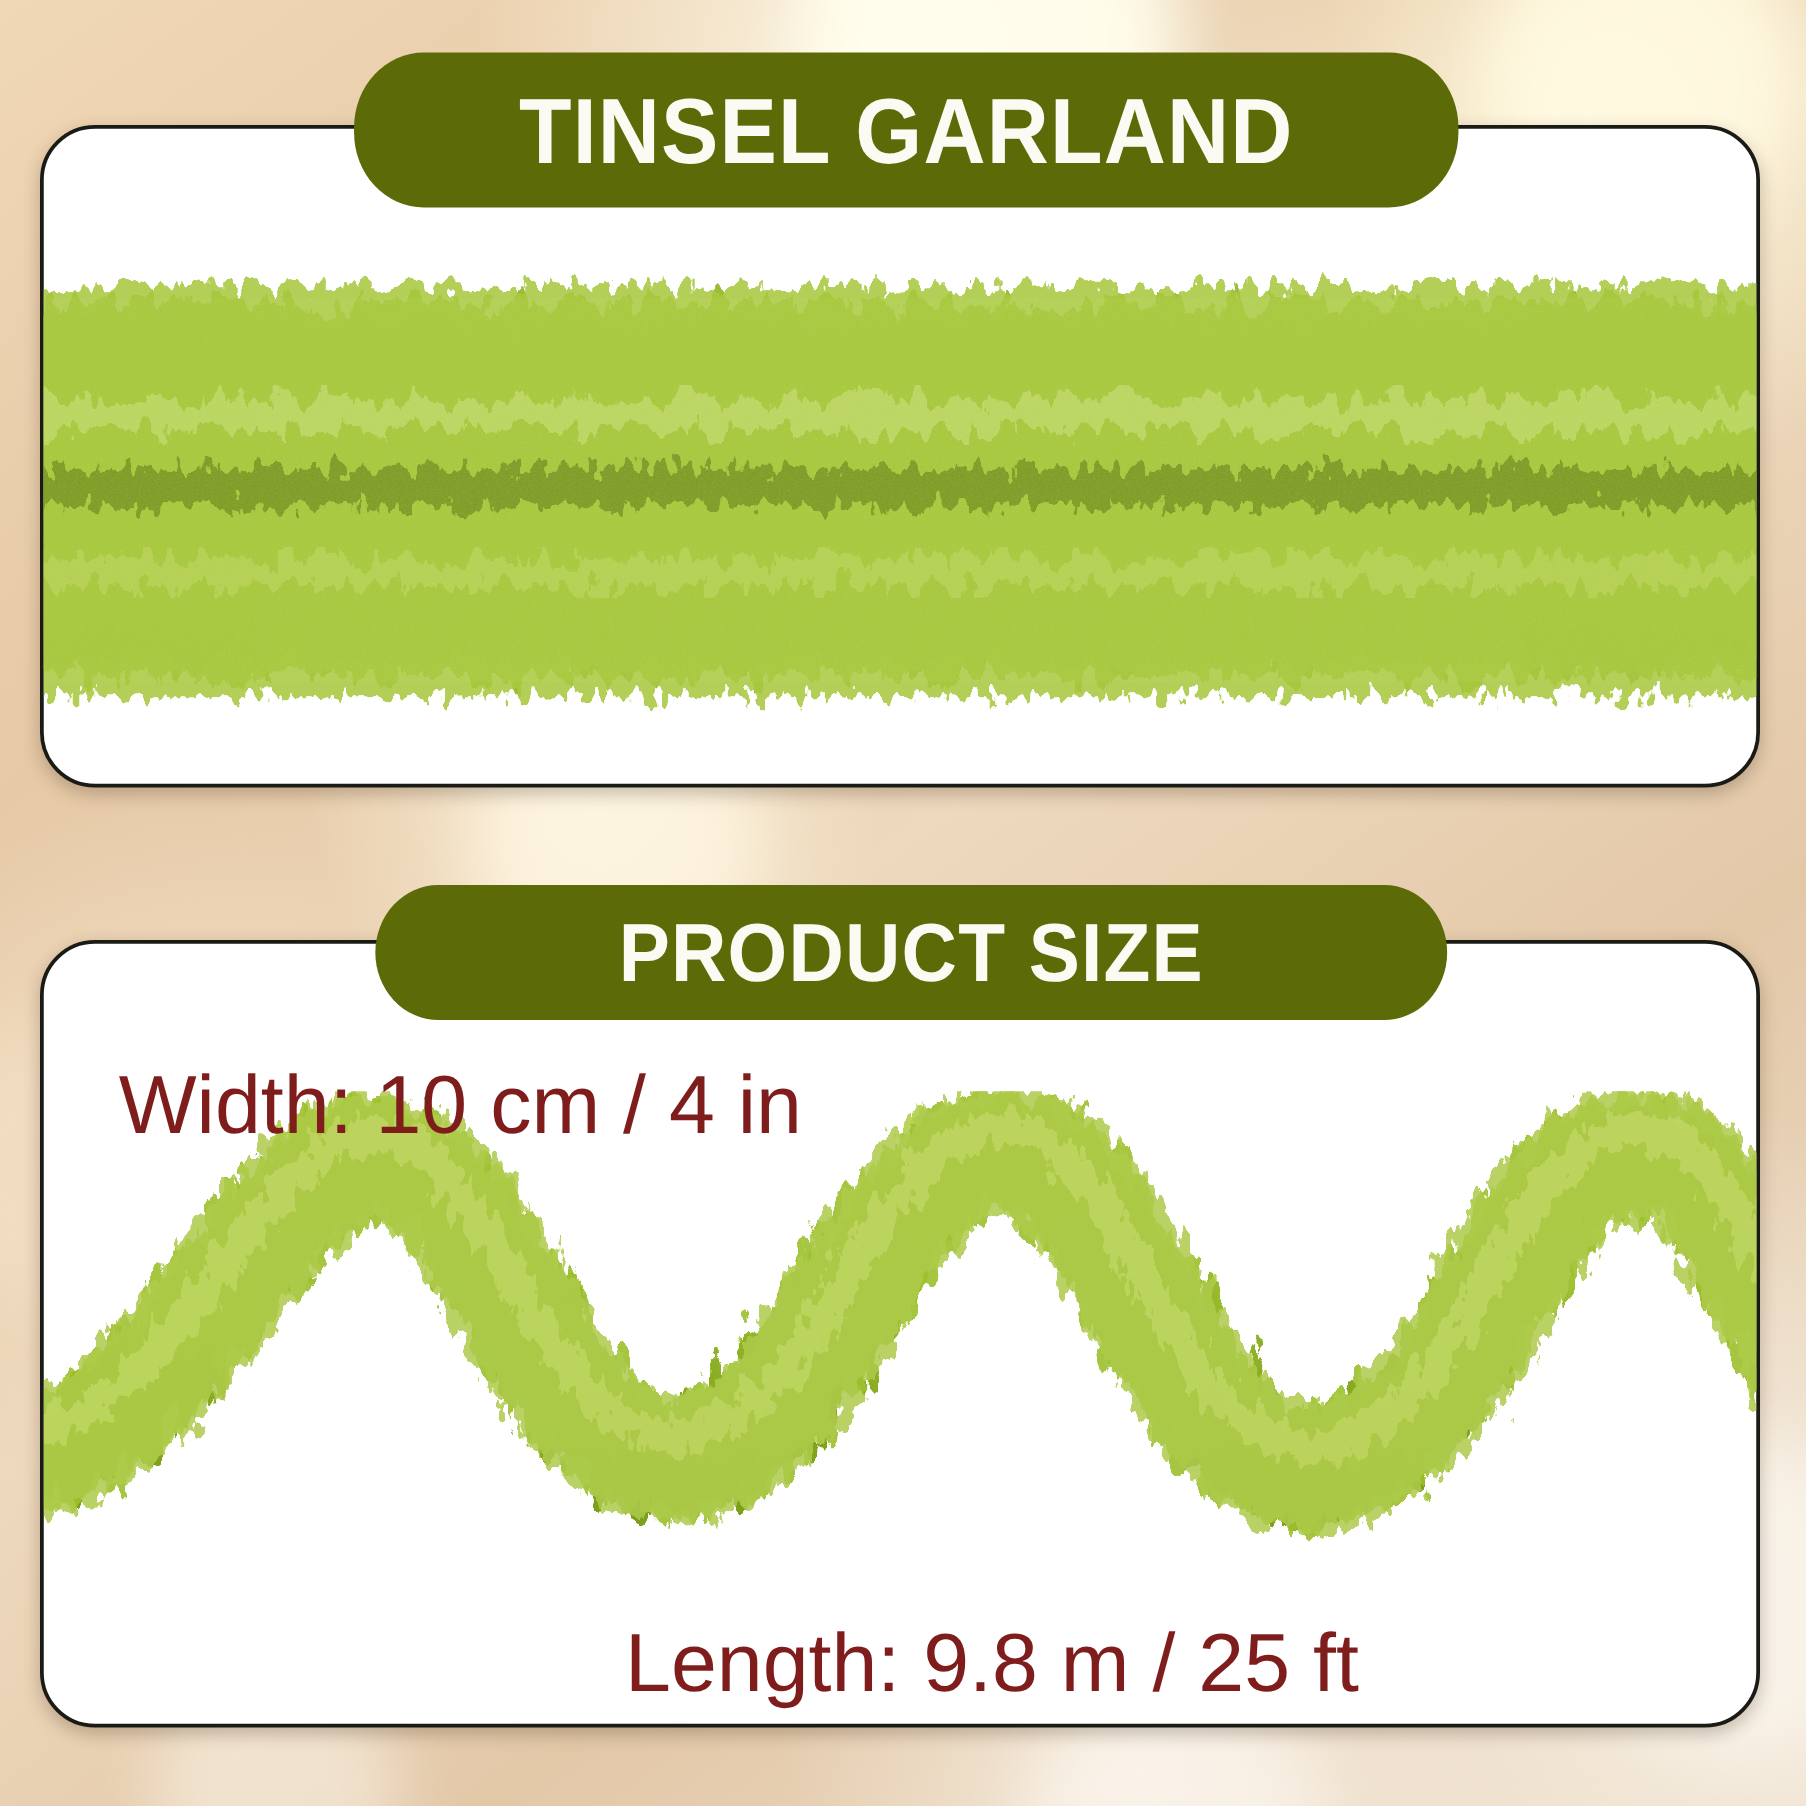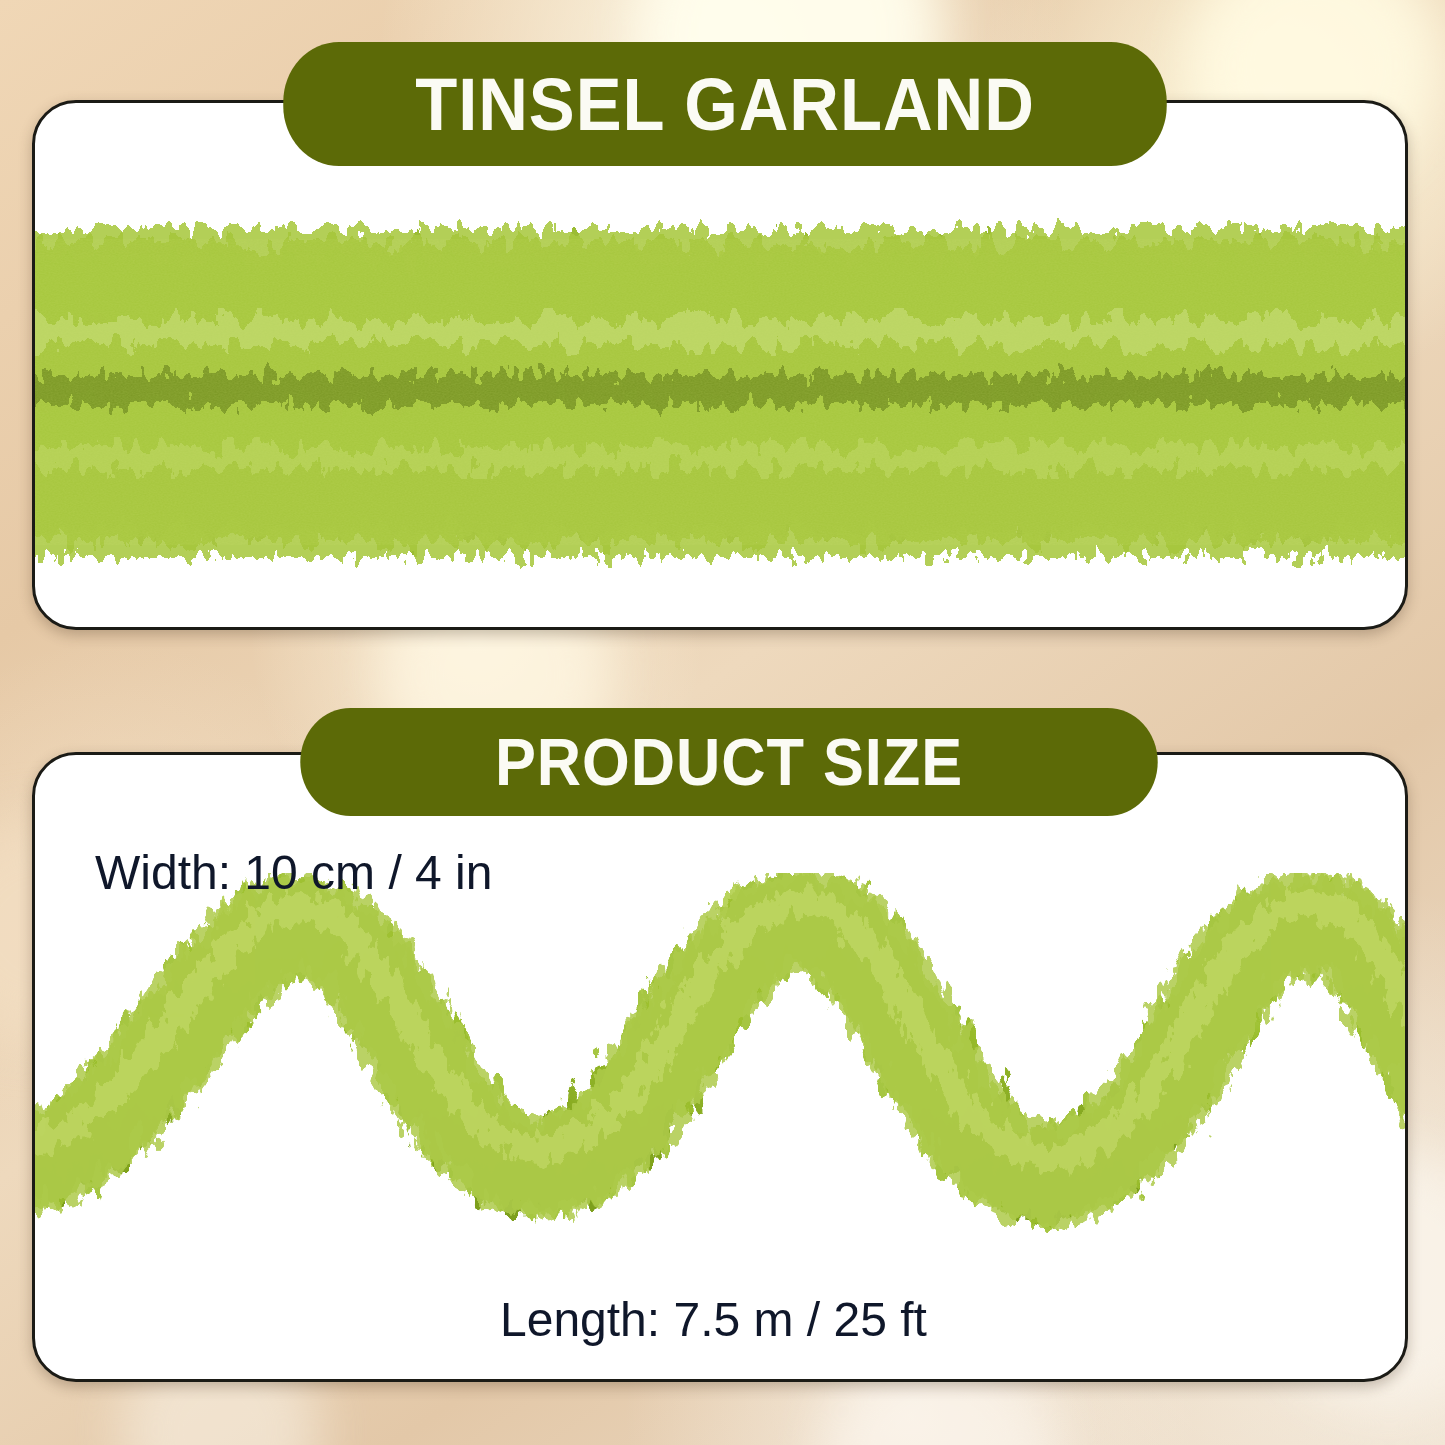--- a/index.html
+++ b/index.html
@@ -68,21 +68,21 @@
     left:-10px; top:96px; width:1396px; height:392px;
   }
   
   #garland-wave{
     position:absolute; left:0; top:118px; width:1376px; height:400px;
   }
 
   
   .dim-label{
     position:absolute; z-index:5;
-    color:#0f172a; font-size:48px; white-space:nowrap;
+    color:#7f1d1d; font-size:66px; white-space:nowrap;
   }
   #label-width { left:95px; top:845px; }
   #label-length{ left:500px; top:1292px; }
 </style>
 </head>
 <body>
 
 <div id="bg">
   <div class="bg-base"></div>
   <div class="bokeh" style="left:640px;top:-120px;width:300px;height:300px;background:rgba(255,253,236,.95);"></div>
@@ -193,13 +193,13 @@
 <div class="banner" id="banner-title">
   <span>TINSEL GARLAND</span>
 </div>
 
 <div class="banner" id="banner-size">
   <span>PRODUCT SIZE</span>
 </div>
 
 <div class="dim-label" id="label-width">Width: 10 cm / 4 in</div>
 
-<div class="dim-label" id="label-length">Length: 7.5 m / 25 ft</div>
+<div class="dim-label" id="label-length">Length: 9.8 m / 25 ft</div>
 
 </body></html>

